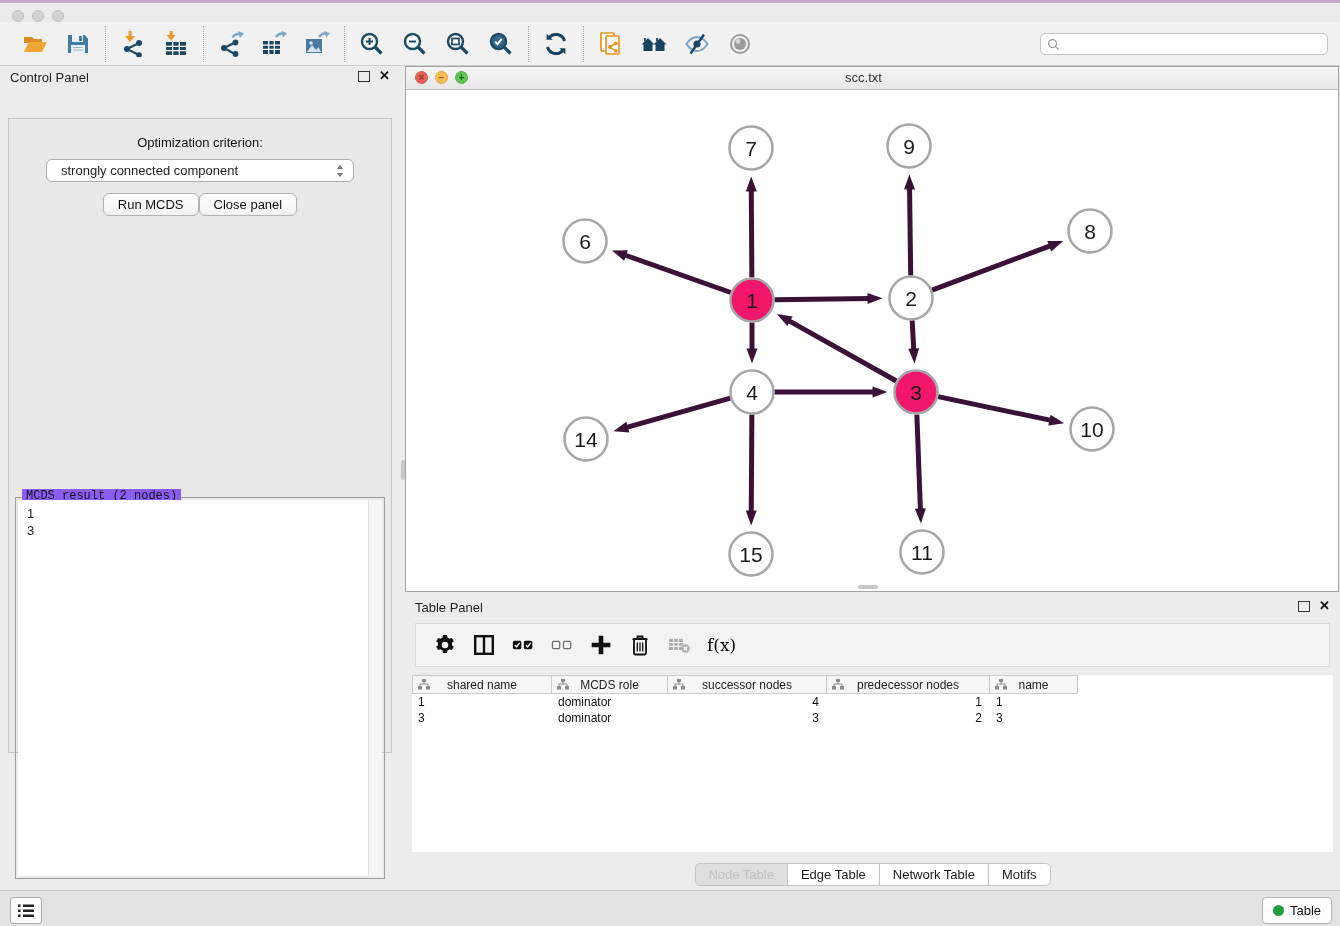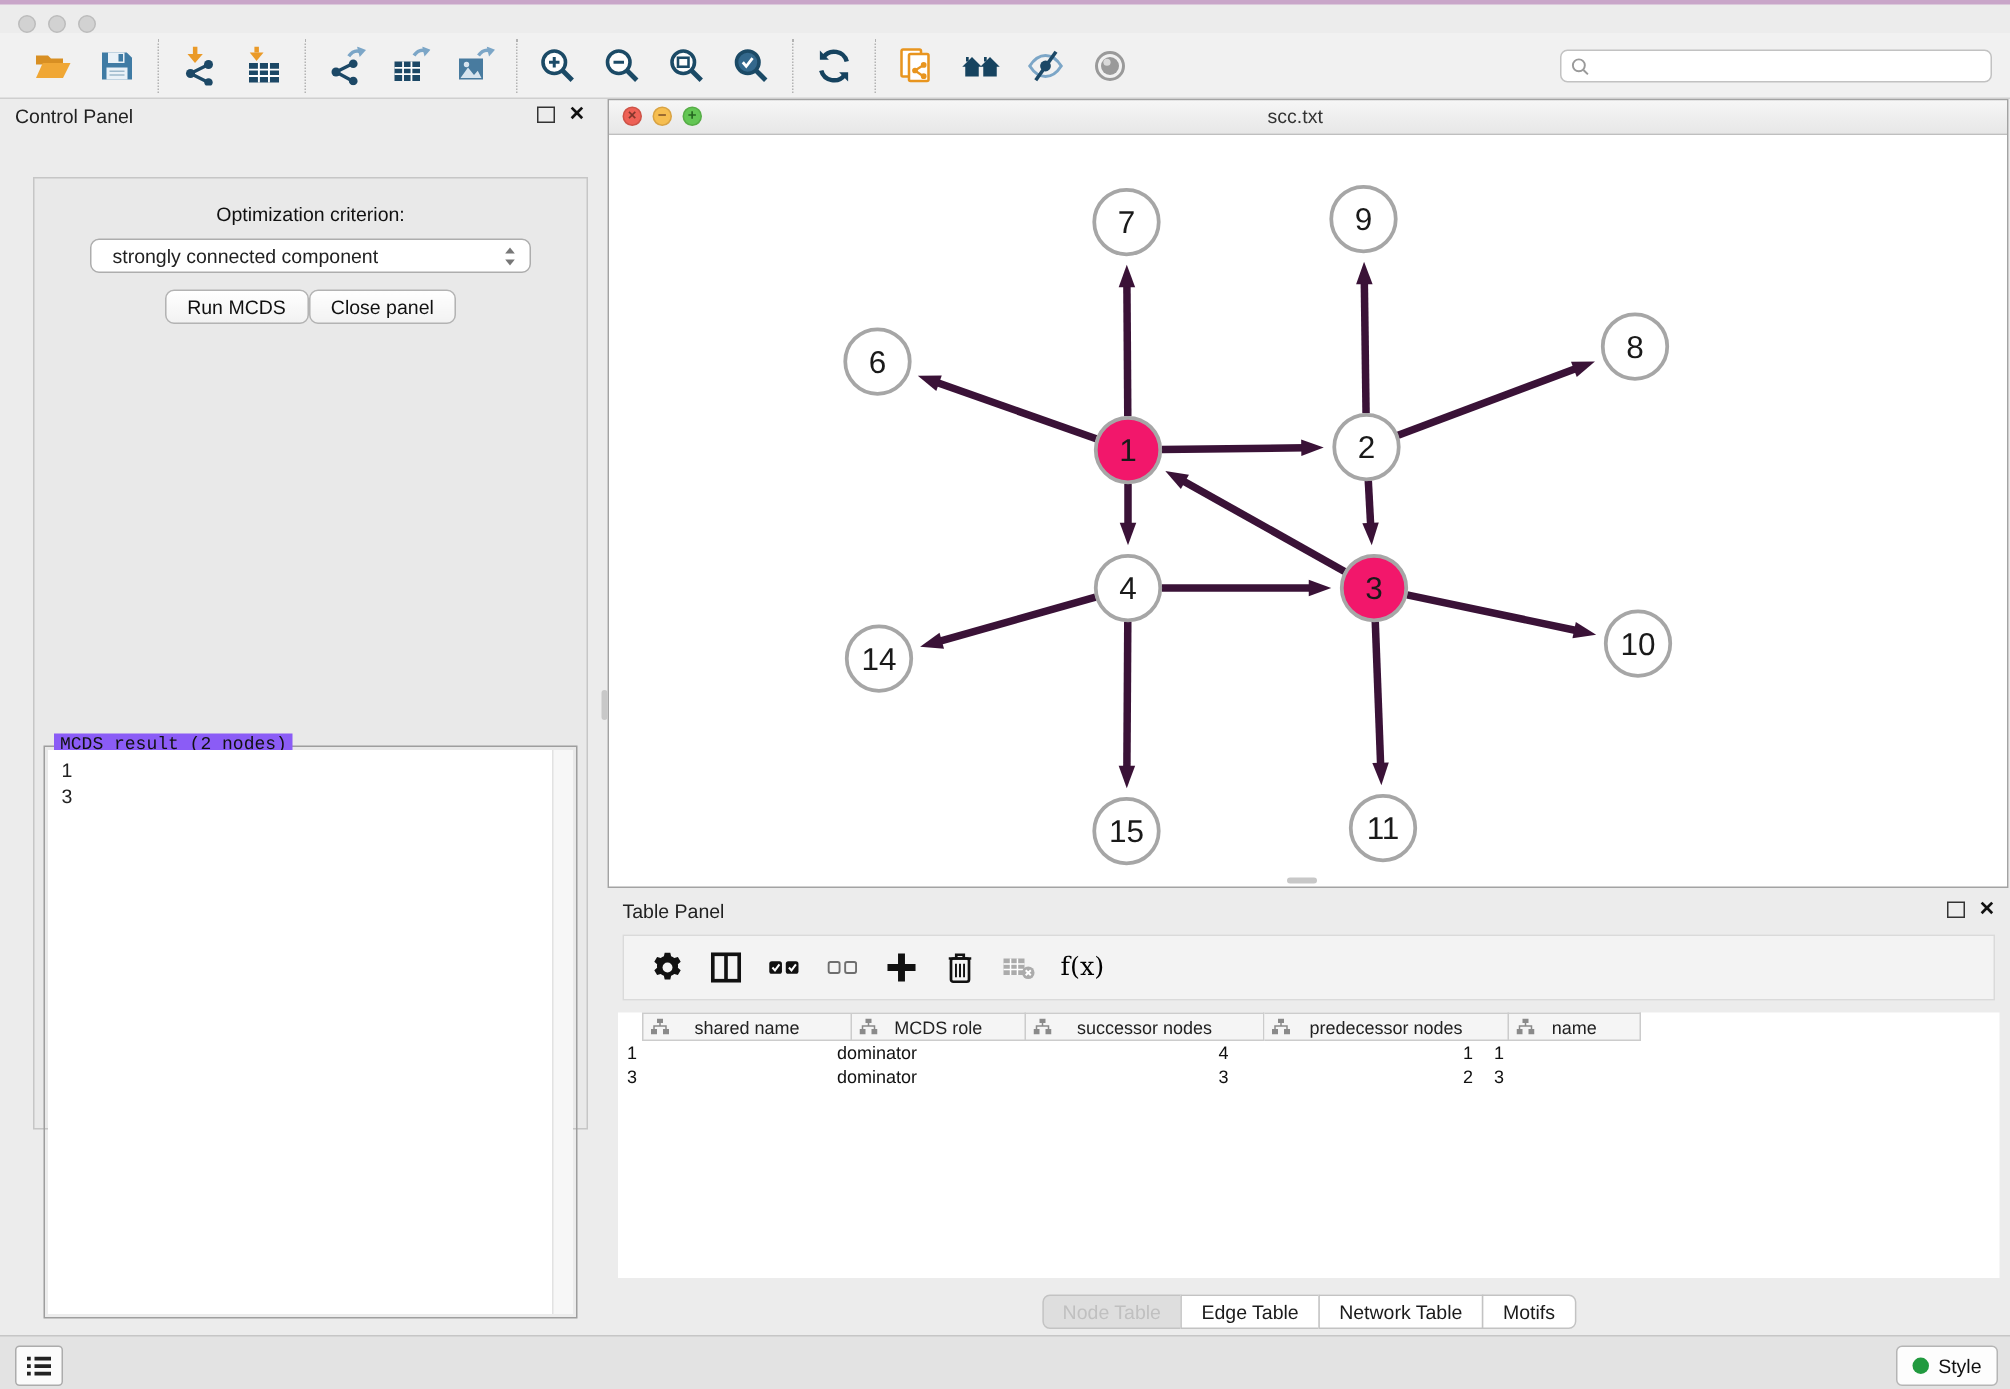--- a/index.html
+++ b/index.html
@@ -29,21 +29,21 @@
   .tab:first-child{border-radius:5px 0 0 5px;margin-left:0;}
   .tab:last-child{border-radius:0 5px 5px 0;}
   .tab.active{background:#DEDEDE;color:#C0C0C0;}
   
   .control-panel{position:absolute;left:0;top:66px;width:400px;height:824px;}
   .cp-head{position:absolute;left:10px;right:10px;top:4px;height:18px;font-size:13px;}
   .winbtns{position:absolute;right:0;top:0;display:flex;gap:9px;align-items:center;}
   .float-icon{width:10px;height:9px;border:1.6px solid #333;display:inline-block;}
   .close-x{font-size:13px;font-weight:bold;color:#111;line-height:12px;}
   .cp-tabs{position:absolute;left:0;right:0;top:30px;justify-content:center;}
-  .cp-box{position:absolute;left:22px;right:8px;top:52px;height:635px;background:#E9E9E9;
+  .cp-box{position:absolute;left:8px;right:8px;top:52px;height:635px;background:#E9E9E9;
           border:1px solid #C6C6C6;box-sizing:border-box;}
   .opt-label{position:absolute;left:0;right:0;top:16px;text-align:center;font-size:13px;color:#111;}
   .select{position:absolute;left:37px;right:37px;top:40px;height:23px;background:#fff;border:1px solid #ADADAD;
           border-radius:6px;display:flex;align-items:center;padding:0 8px 0 14px;font-size:13px;box-sizing:border-box;}
   .select .val{flex:1;}
   .btnrow{position:absolute;left:0;right:0;top:74px;display:flex;justify-content:center;}
   .btnrow button{font-family:"Liberation Sans",sans-serif;font-size:13px;padding:3px 14px;background:linear-gradient(#FFFFFF,#F2F2F2);
           border:1px solid #B3B3B3;border-radius:6px;min-width:94px;color:#111;}
   .groupbox{position:absolute;left:6px;right:6px;top:378px;height:380px;border:1px solid #9E9E9E;}
   .legend{position:absolute;top:-9px;left:6px;background:#8b5cf6;padding:0 4px;font-size:12px;color:#111;font-family:Liberation Mono, monospace;}
@@ -64,21 +64,21 @@
   .dash-v{position:absolute;left:401px;top:460px;width:4px;height:20px;background:#C8C8C8;border-radius:2px;}
   .dash-h{position:absolute;left:858px;top:585px;width:20px;height:4px;background:#C8C8C8;border-radius:2px;}
   
   .tablepanel{position:absolute;left:405px;top:595px;width:935px;height:295px;background:#ECECEC;}
   .tp-head{position:absolute;left:10px;right:10px;top:5px;height:16px;font-size:13px;}
   .tp-toolbar{position:absolute;left:10px;right:10px;top:28px;height:44px;background:#F3F3F3;border:1px solid #DADADA;
               display:flex;align-items:center;gap:17px;padding-left:18px;box-sizing:border-box;}
   .tp-toolbar .ticon,.tp-toolbar .ticon svg{width:22px;height:22px;}
   .fx{font-family:"DejaVu Serif",serif;font-size:17px;color:#000000;}
   .tbl{position:absolute;left:7px;right:7px;top:80px;height:177px;background:#fff;}
-  .tbl-head{display:flex;height:19px;padding-left:16px;}
+  .tbl-head{display:flex;height:19px;}
   .th{background:#F5F5F5;border-top:1px solid #CCC;border-bottom:1px solid #CCC;border-right:1px solid #CCC;
       box-sizing:border-box;font-size:12px;color:#222;display:flex;align-items:center;justify-content:center;gap:5px;}
   .th:first-child{border-left:1px solid #CCC;}
   .th svg{width:12px;height:11px;flex:none;}
   .trow{display:flex;height:16px;font-size:12px;color:#111;}
   .td{box-sizing:border-box;padding:1px 8px 0 6px;white-space:nowrap;overflow:hidden;}
   .tp-tabs{position:absolute;left:50%;transform:translateX(-50%);top:268px;}
   
   .statusbar{position:absolute;left:0;bottom:0;right:0;height:36px;background:#E3E3E3;border-top:1px solid #C6C6C6;box-sizing:border-box;}
   .sb-btn{position:absolute;left:10px;top:6px;width:30px;height:25px;background:#FBFBFB;border:1px solid #ACACAC;
@@ -533,15 +533,15 @@
           <rect x="7" y="1.5" width="11" height="2.5"></rect>
           <rect x="2" y="6.5" width="2.5" height="2.5"></rect>
           <rect x="7" y="6.5" width="11" height="2.5"></rect>
           <rect x="2" y="11.5" width="2.5" height="2.5"></rect>
           <rect x="7" y="11.5" width="11" height="2.5"></rect>
         </g>
       </svg>
   </div>
   <div class="mem-btn">
     <span class="mem-dot" id="mem-dot" style="background: rgb(33, 154, 63);"></span>
-    <span>Style</span>
+    <span>Table</span>
   </div>
 </div>
 
 </body></html>

